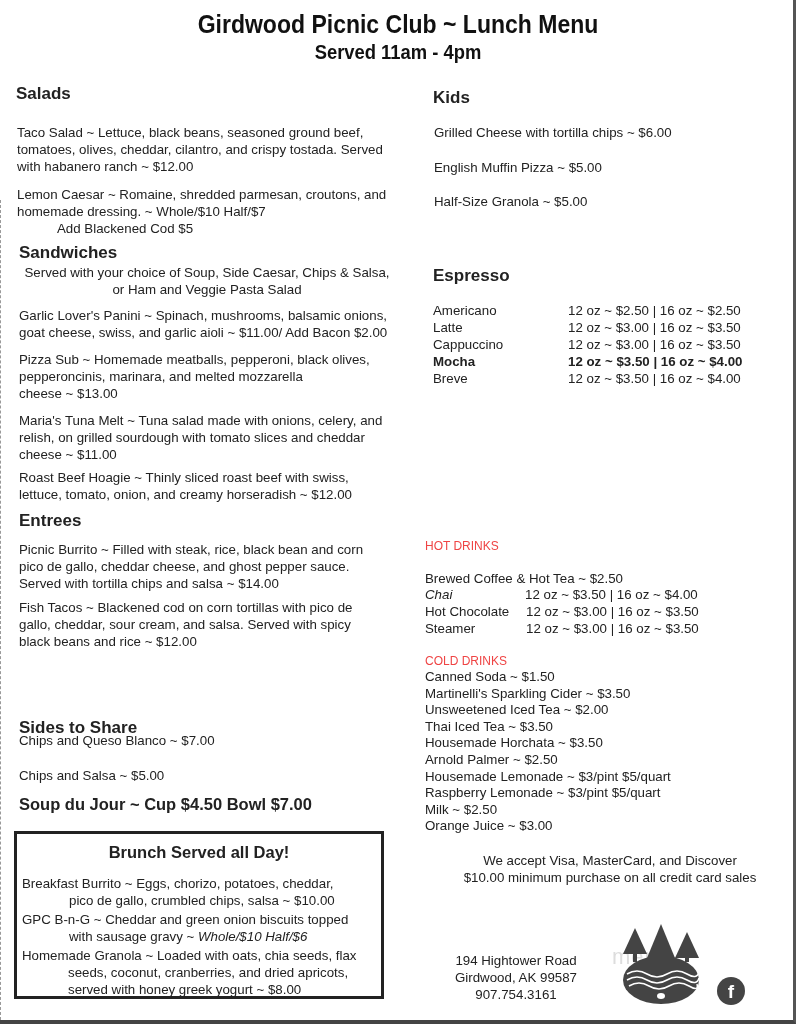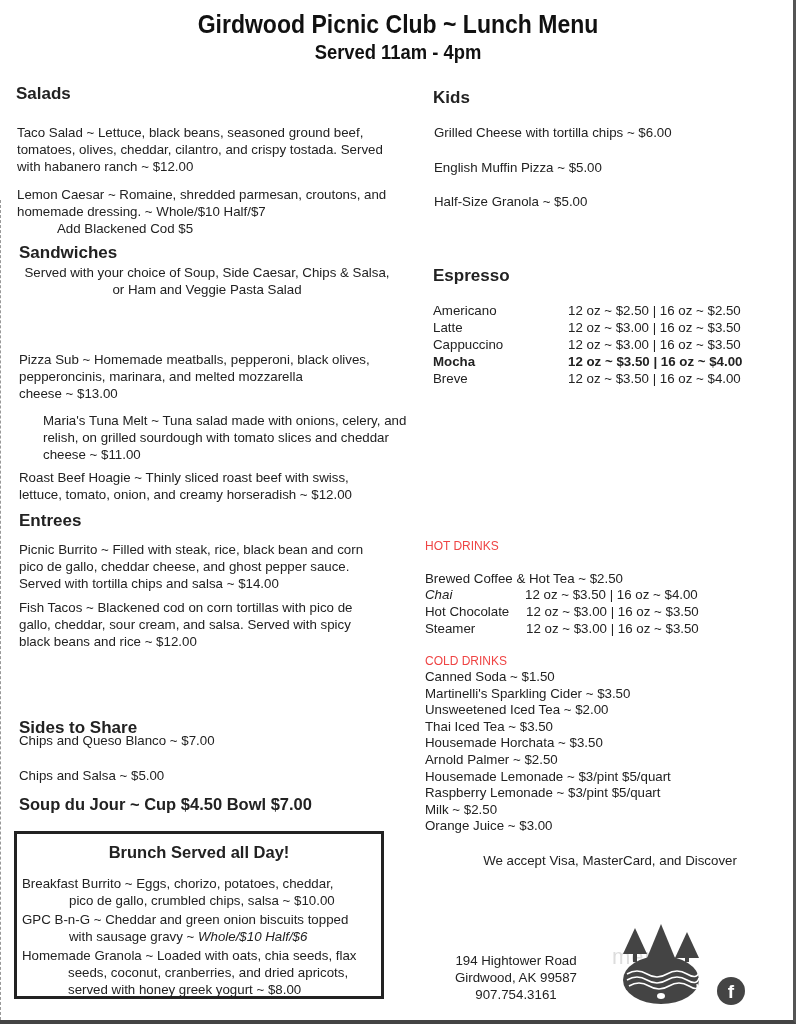--- a/index.html
+++ b/index.html
@@ -67,26 +67,30 @@
     <div>Lemon Caesar ~ Romaine, shredded parmesan, croutons, and</div>
     <div>homemade dressing.  ~  Whole/$10  Half/$7</div>
     <div style="padding-left:40px;">Add Blackened Cod $5</div>
   </div>
 
   <div class="h2" style="left:19px; top:243px;">Sandwiches</div>
   <div class="txt c" style="left:14px; top:264px; width:386px;">
     <div>Served with your choice of Soup, Side Caesar, Chips &amp; Salsa,</div>
     <div>or Ham and Veggie Pasta Salad</div>
   </div>
+  <div class="txt" style="left:19px; top:307px;">
+    <div>Garlic Lover's Panini ~ Spinach, mushrooms, balsamic onions,</div>
+    <div>goat cheese, swiss, and garlic aioli ~ $11.00/ Add Bacon $2.00</div>
+  </div>
   <div class="txt" style="left:19px; top:351px;">
     <div>Pizza Sub ~ Homemade meatballs, pepperoni, black olives,</div>
     <div>pepperoncinis, marinara, and melted mozzarella</div>
     <div>cheese  ~  $13.00</div>
   </div>
-  <div class="txt" style="left:19px; top:412px;margin-left:24px;">
+  <div class="txt" style="left:19px; top:412px;">
     <div>Maria's Tuna Melt ~ Tuna salad made with onions, celery, and</div>
     <div>relish, on grilled sourdough with tomato slices and cheddar</div>
     <div>cheese  ~  $11.00</div>
   </div>
   <div class="txt" style="left:19px; top:469px;">
     <div>Roast Beef Hoagie ~ Thinly sliced roast beef with swiss,</div>
     <div>lettuce, tomato, onion, and creamy horseradish  ~  $12.00</div>
   </div>
 
   <div class="h2" style="left:19px; top:511px;">Entrees</div>
@@ -175,20 +179,21 @@
     <div>Housemade Horchata  ~  $3.50</div>
     <div>Arnold Palmer  ~  $2.50</div>
     <div>Housemade Lemonade  ~  $3/pint $5/quart</div>
     <div>Raspberry Lemonade  ~  $3/pint $5/quart</div>
     <div>Milk  ~  $2.50</div>
     <div>Orange Juice  ~  $3.00</div>
   </div>
 
   <div class="txt c" style="left:440px; top:852px; width:340px;">
     <div>We accept Visa, MasterCard, and Discover</div>
+    <div>$10.00 minimum purchase on all credit card sales</div>
   </div>
 
   <div class="txt c" style="left:446px; top:952px; width:140px;">
     <div>194 Hightower Road</div>
     <div>Girdwood, AK  99587</div>
     <div>907.754.3161</div>
   </div>
 
   <div class="wm">menu</div>
 

